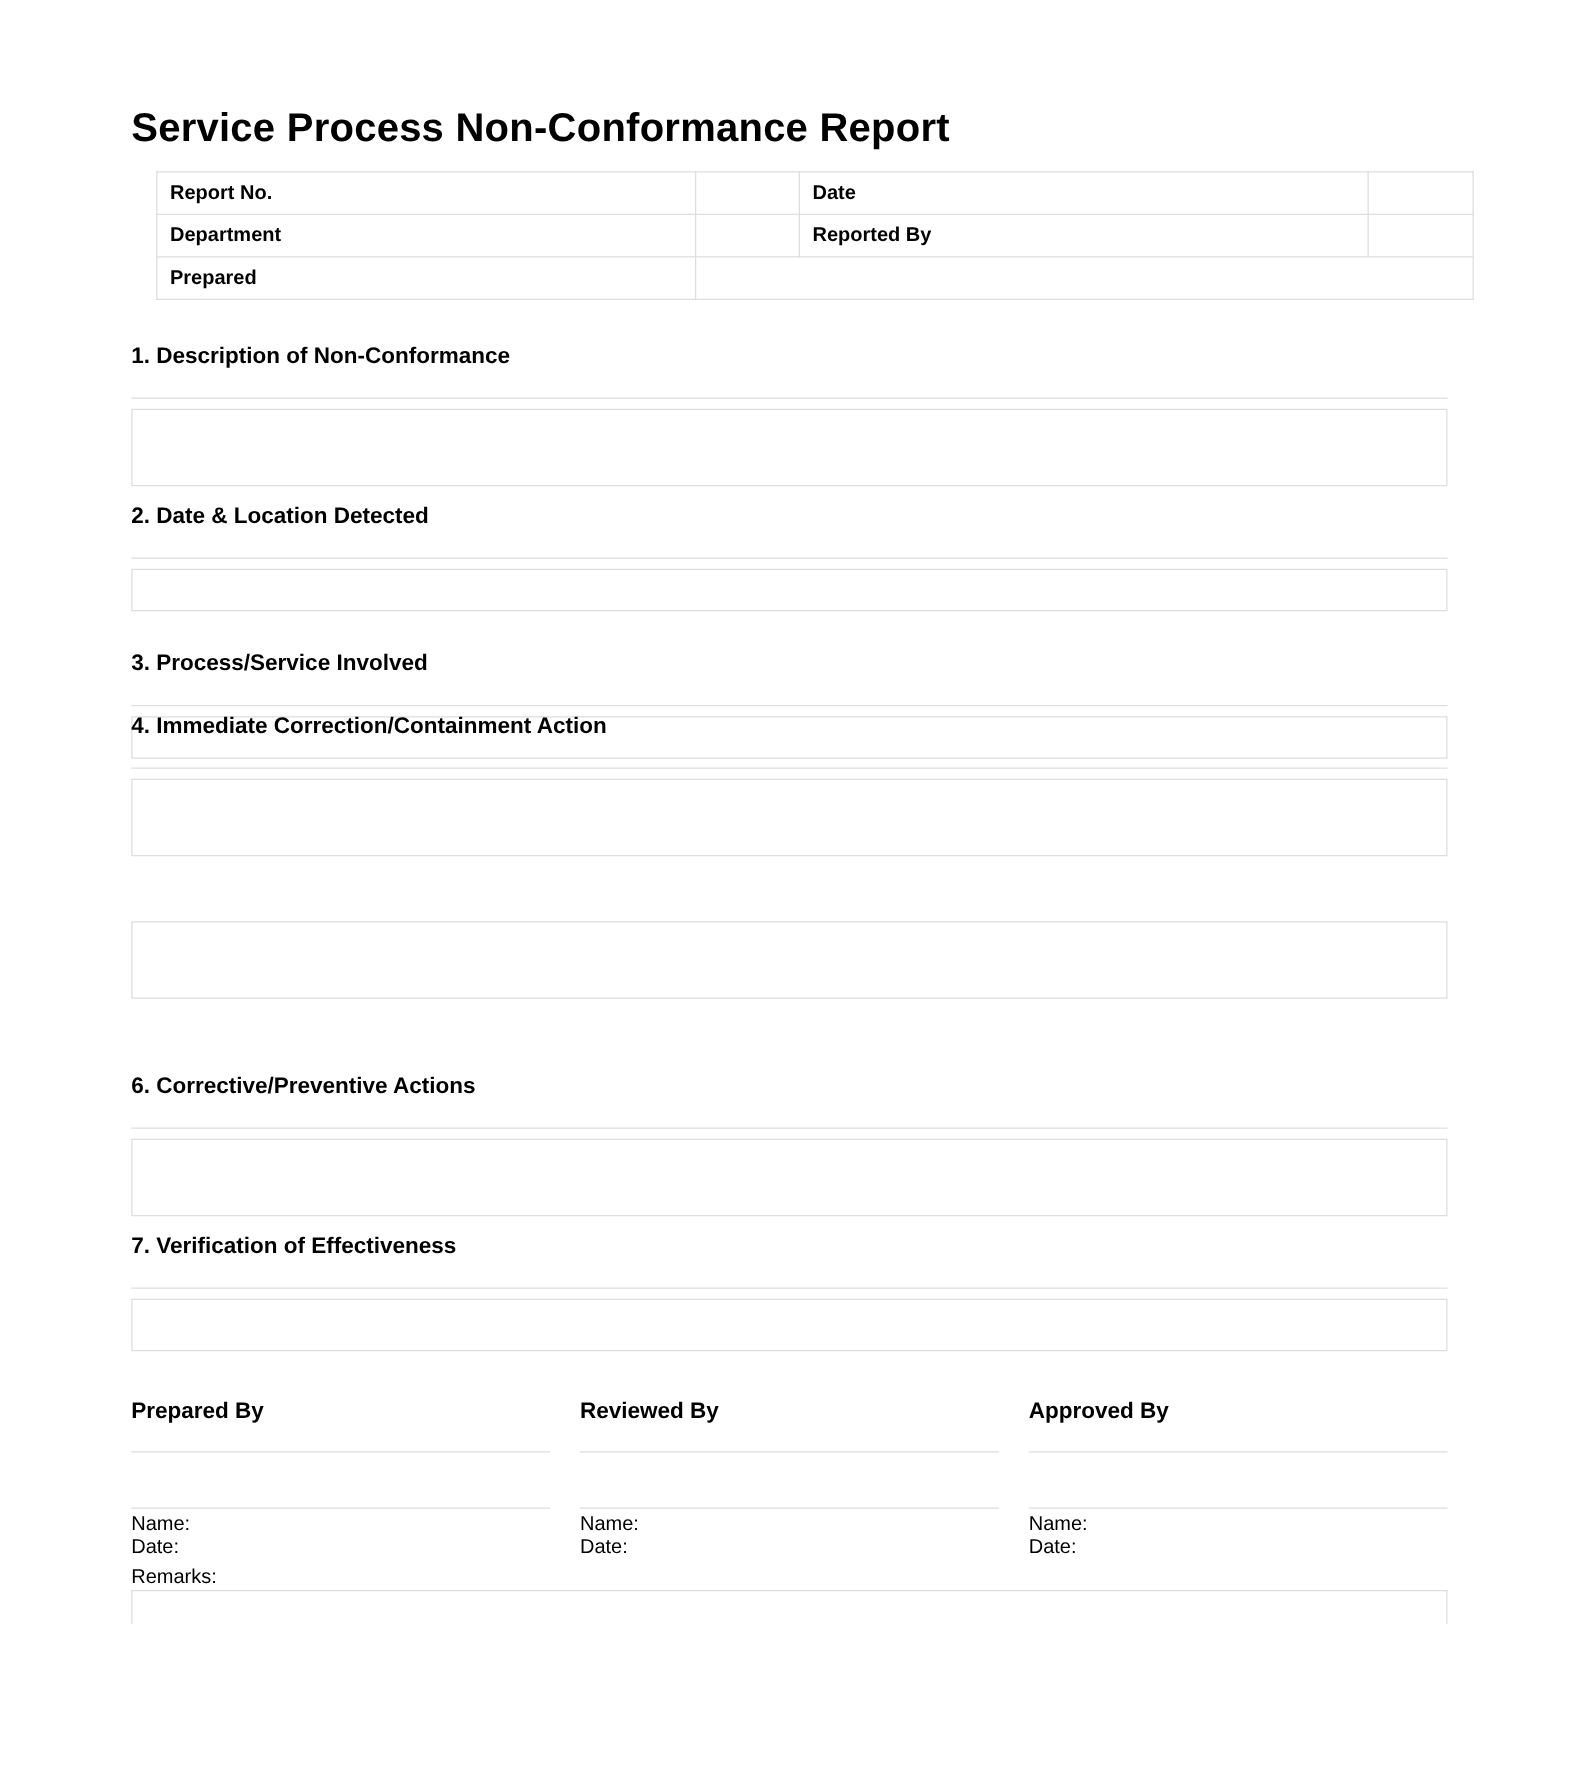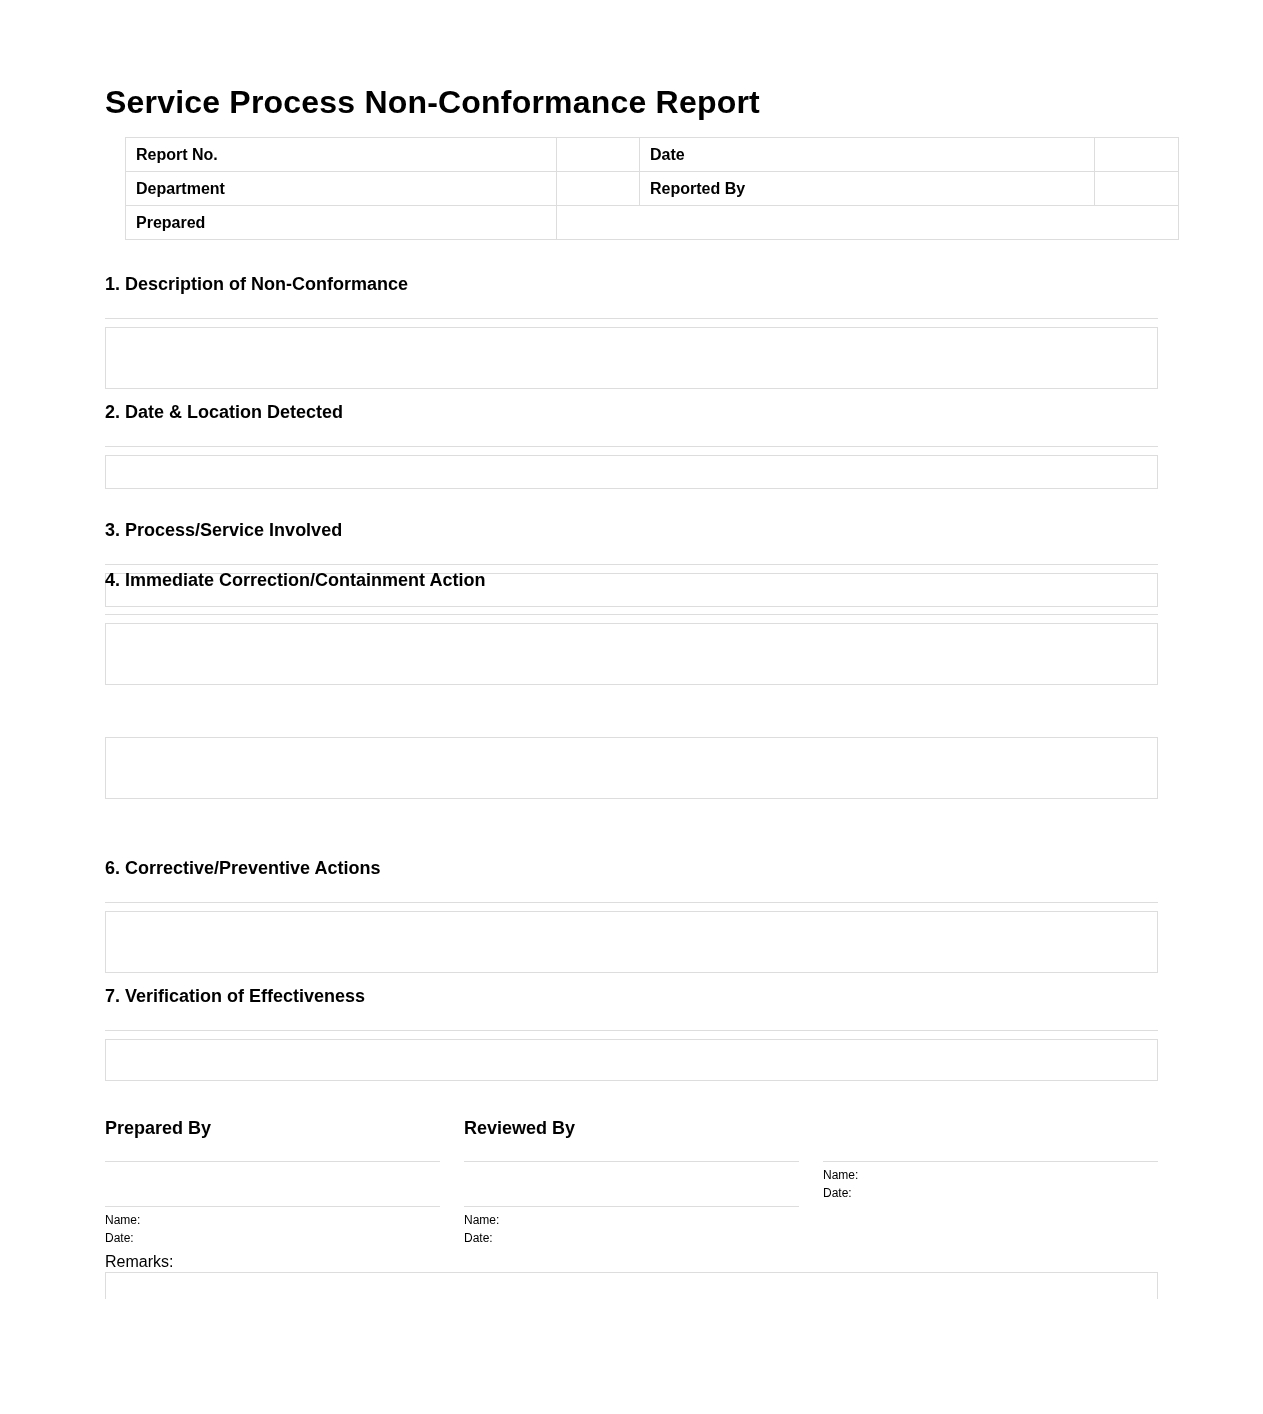--- a/index.html
+++ b/index.html
@@ -27,21 +27,21 @@
     }
     .section .box {
       margin-top: 8px; border: 1px solid #dddddd; box-sizing: border-box; width: 1053px;
     }
     .sig { position: absolute; top: 1117px; width: 335px; }
     .sig h3 {
       margin: 0; font-size: 18px; font-weight: bold; line-height: 22px;
       padding-bottom: 22px; border-bottom: 1px solid #dddddd;
     }
     .sig .sigline { height: 44px; border-bottom: 1px solid #dddddd; }
-    .sig .meta { font-size: 12px; line-height: 18px; margin-top: 4px; }
+    .sig .meta { font-size: 16px; line-height: 18px; margin-top: 4px; }
     .remarks-label { position: absolute; left: 0; top: 1253px; font-size: 16px; line-height: 18px; }
     .remarks-box {
       position: absolute; left: 0; top: 1272px; width: 1053px; height: 27px;
       border: 1px solid #dddddd; border-bottom: none; box-sizing: border-box;
     }
   </style>
 </head>
 <body>
 
 <div class="page">
@@ -120,20 +120,21 @@
   <div class="sig" style="left:359px;">
     <h3>Reviewed By</h3>
     <div class="sigline"></div>
     <div class="meta">
       <div>Name:</div>
       <div>Date:</div>
     </div>
   </div>
 
   <div class="sig" style="left:718px;">
+    <h3>Approved By</h3>
     <div class="sigline"></div>
     <div class="meta">
       <div>Name:</div>
       <div>Date:</div>
     </div>
   </div>
 
   <div class="remarks-label">Remarks:</div>
   <div class="remarks-box"></div>
 </div>

